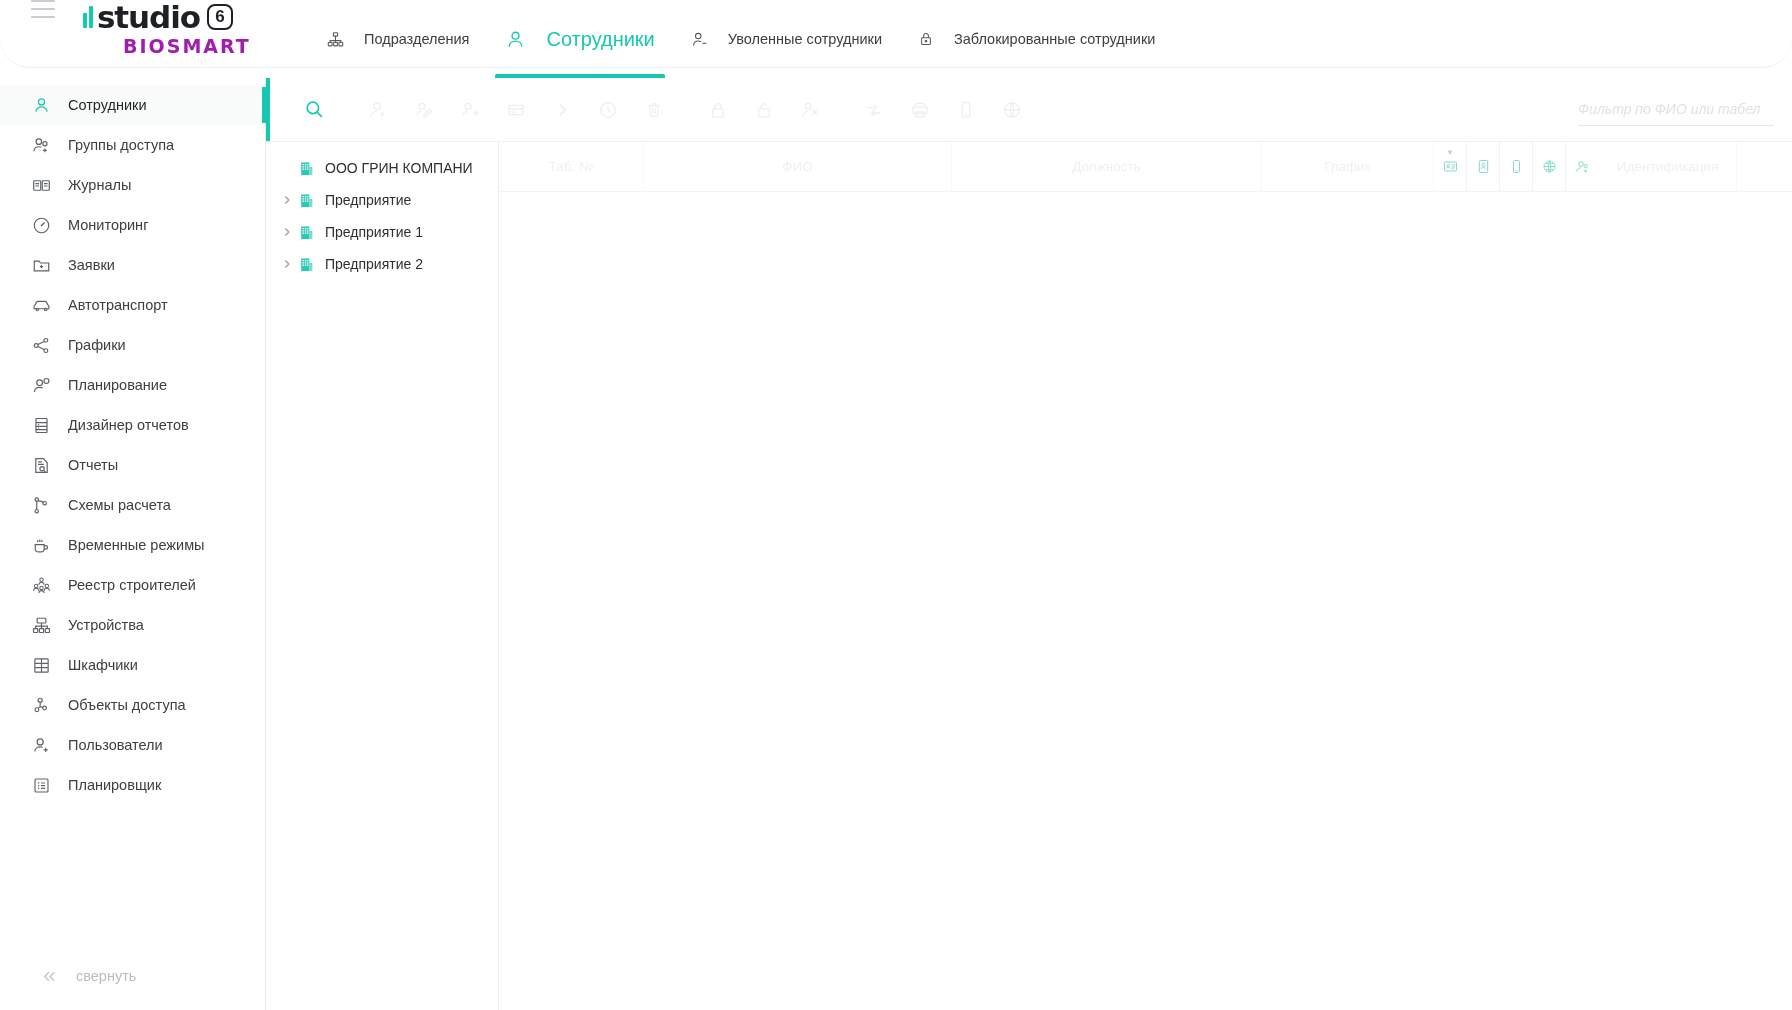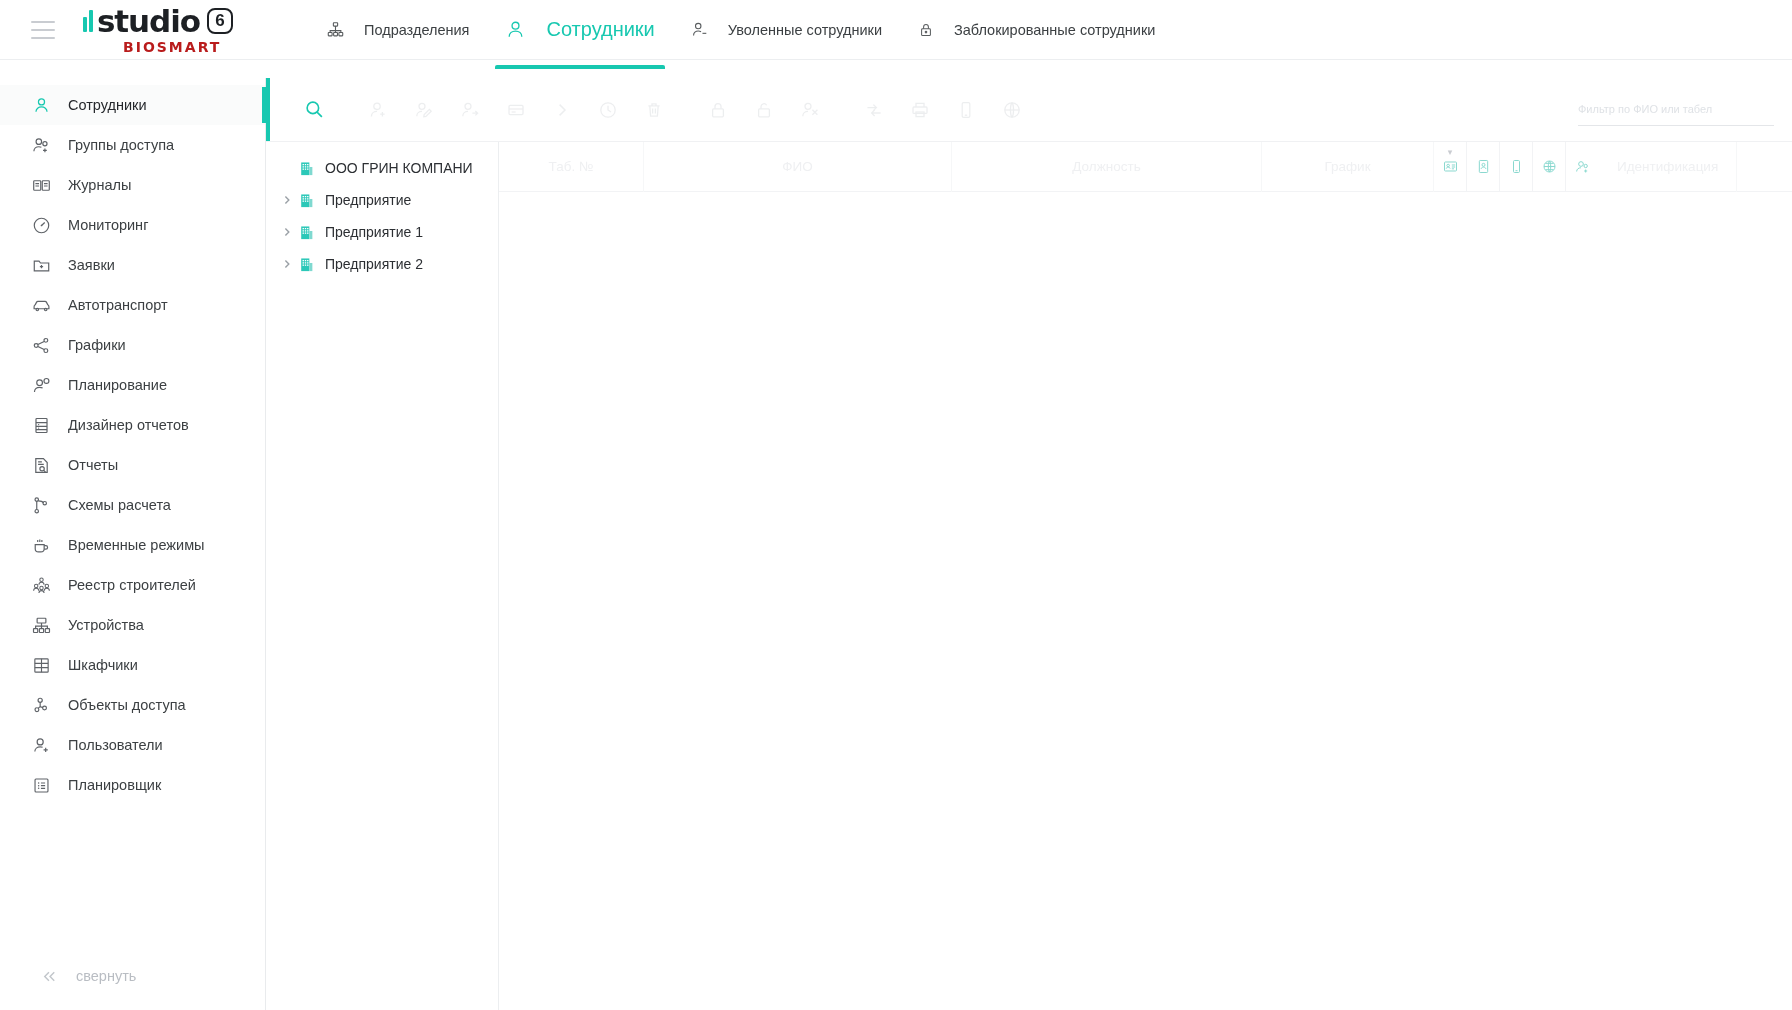--- a/index.html
+++ b/index.html
@@ -7,24 +7,25 @@
     width: 1792px; height: 1010px;
     overflow: hidden;
     background: #ffffff;
     font-family: "Liberation Sans", "DejaVu Sans", sans-serif;
     color: #3c4043;
   }
 
   
   .topbar {
     position: absolute; top: 0; left: 0;
-    width: 1792px; height: 60px;
+    width: 1792px; height: 68px;
     background: #ffffff;
-    display: flex; align-items: center;
+    display: flex; align-items: flex-start;
     border-bottom: 1px solid #eceef0;
+    border-radius: 30px;
   }
   .burger {
     width: 24px; height: 18px;
     margin-left: 31px; margin-right: 28px;
     display: flex; flex-direction: column; justify-content: space-between;
     cursor: pointer;
   }
   .burger span { display: block; height: 2px; width: 100%; background: #c9ccd1; border-radius: 1px; }
 
   .logo-wrap { width: 178px; position: relative; height: 52px; }
@@ -37,21 +38,21 @@
     font-size: 31px; font-weight: bold; letter-spacing: -1.1px;
     color: #1d2024; line-height: 32px; font-family: "DejaVu Sans", sans-serif;
   }
   .logo-six {
     margin-left: 7px; width: 26px; height: 26px;
     border: 2px solid #1d2024; border-radius: 8px;
     display: flex; align-items: center; justify-content: center;
     font-size: 17px; font-weight: bold; color: #1d2024;
   }
   .logo-sub {
-    font-size: 14px; letter-spacing: 2.0px; color: #b91c1c;
+    font-size: 19px; letter-spacing: 2.0px; color: #a21caf;
     font-weight: bold; margin-left: 40px; margin-top: 1px;
     font-family: "DejaVu Sans", sans-serif;
   }
 
   .tabs { display: flex; align-items: stretch; height: 78px; margin-left: 48px; }
   .tab {
     display: flex; align-items: center; gap: 20px;
     padding: 0 18px; height: 78px; cursor: pointer;
     font-size: 14.5px; color: #3c4043; position: relative;
     white-space: nowrap;
@@ -116,22 +117,23 @@
   .tb-btn.gap { margin-left: 18px; }
 
   .filter-box {
     position: absolute; right: 18px; top: 14px;
     width: 196px; height: 34px;
     border-bottom: 1px solid #e4e6e9;
     display: flex; align-items: center;
   }
   .filter-box input {
     border: none; outline: none; width: 100%;
-    font-size: 11px; font-family: inherit; color: #3c4043;
+    font-size: 14px; font-family: inherit; color: #3c4043;
     background: transparent;
+    font-style: italic;
   }
   .filter-box input::placeholder { color: #dfe2e6; }
 
   
   .tree-panel {
     position: absolute; top: 64px; left: 0;
     width: 233px; bottom: 0;
     border-right: 1px solid #eceef0; padding-top: 10px;
   }
   .tree-row {

